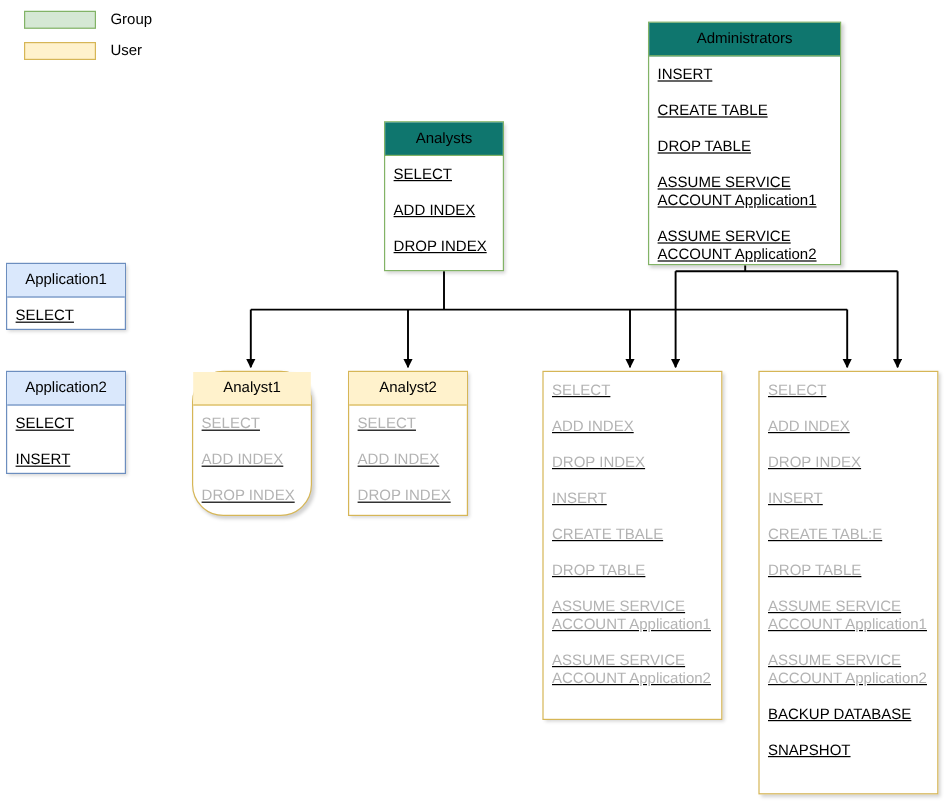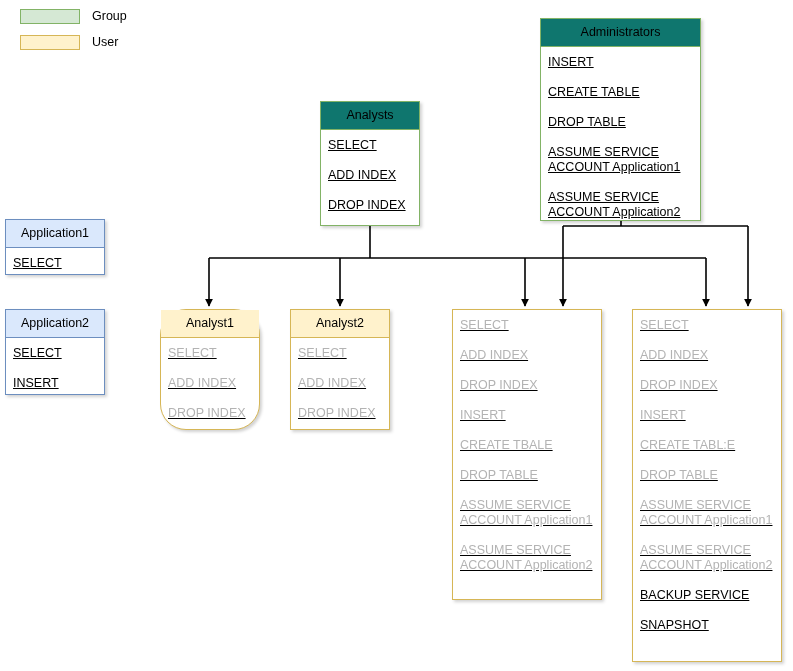--- a/index.html
+++ b/index.html
@@ -184,18 +184,18 @@
       <div class="perm inherited">SELECT</div>
       <div class="perm inherited">ADD INDEX</div>
       <div class="perm inherited">DROP INDEX</div>
       <div class="perm inherited">INSERT</div>
       <div class="perm inherited">CREATE TABL:E</div>
       <div class="perm inherited">DROP TABLE</div>
       <div class="perm inherited">ASSUME SERVICE
 ACCOUNT Application1</div>
       <div class="perm inherited">ASSUME SERVICE
 ACCOUNT Application2</div>
-      <div class="perm">BACKUP SERVICE</div>
+      <div class="perm">BACKUP DATABASE</div>
       <div class="perm">SNAPSHOT</div>
     </div>
   </div>
 
 </div>
 
 </body></html>

